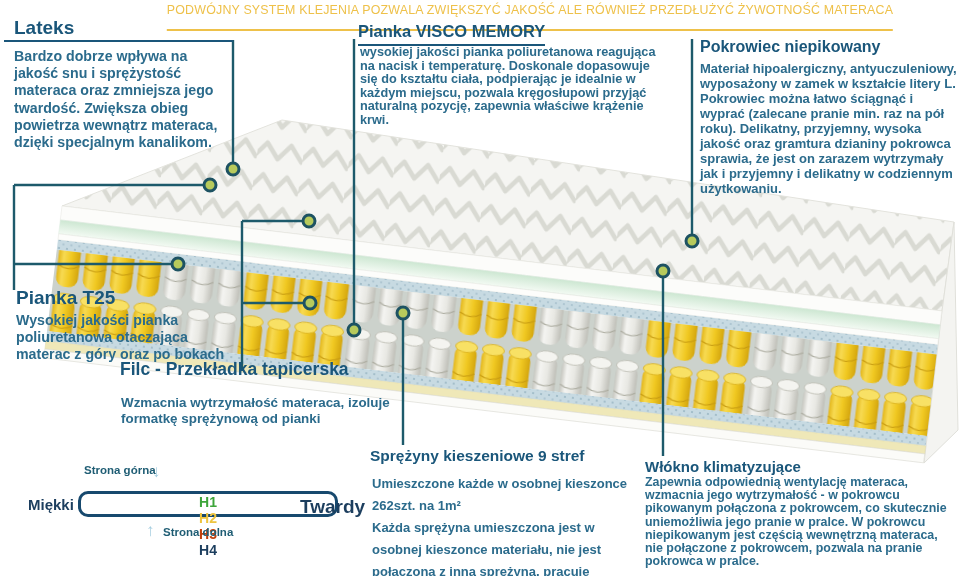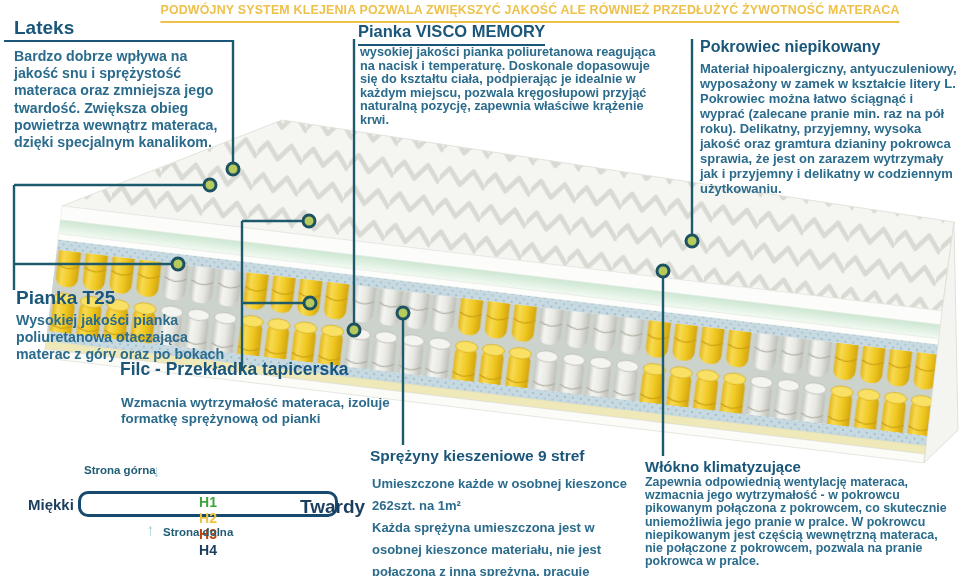--- a/index.html
+++ b/index.html
@@ -5,22 +5,22 @@
   html,body{margin:0;padding:0;}
   body{
     width:960px;height:576px;position:relative;overflow:hidden;background:#ffffff;
     font-family:"Liberation Sans", sans-serif;
   }
   .abs{position:absolute;}
   .title{color:#1a567a;font-weight:800;}
   .body-txt{color:#2b6b8c;font-weight:600;}
   #banner{
     top:3px;left:530px;transform:translateX(-50%);
-    color:#eec14a;font-weight:700;font-size:12.4px;letter-spacing:.2px;
-    white-space:nowrap;border-bottom:2px solid #eec14a;padding-bottom:4px;
+    color:#eec14a;font-weight:400;font-size:12.4px;letter-spacing:.2px;
+    white-space:nowrap;border-bottom:2px solid #eec14a;padding-bottom:12px;
   }
   #lateks-title{left:14px;top:17px;font-size:19px;}
   #lateks-underline{left:4px;top:40px;width:229px;height:0;border-top:2.4px solid #1a567a;}
   #lateks-body{left:14px;top:48px;width:212px;font-size:14.2px;line-height:17.2px;}
   #visco-title{left:358px;top:22px;font-size:16.5px;border-bottom:2.4px solid #1a567a;padding-bottom:3px;display:inline-block;}
   #visco-body{left:360px;top:46px;width:308px;font-size:12.7px;line-height:13.5px;}
   #pokrowiec-title{left:700px;top:38px;font-size:16px;}
   #pokrowiec-body{left:700px;top:61px;width:258px;font-size:13px;line-height:15px;}
   #t25-title{left:16px;top:287px;font-size:19px;}
   #t25-body{left:16px;top:312px;width:220px;font-size:14.2px;line-height:17px;}

